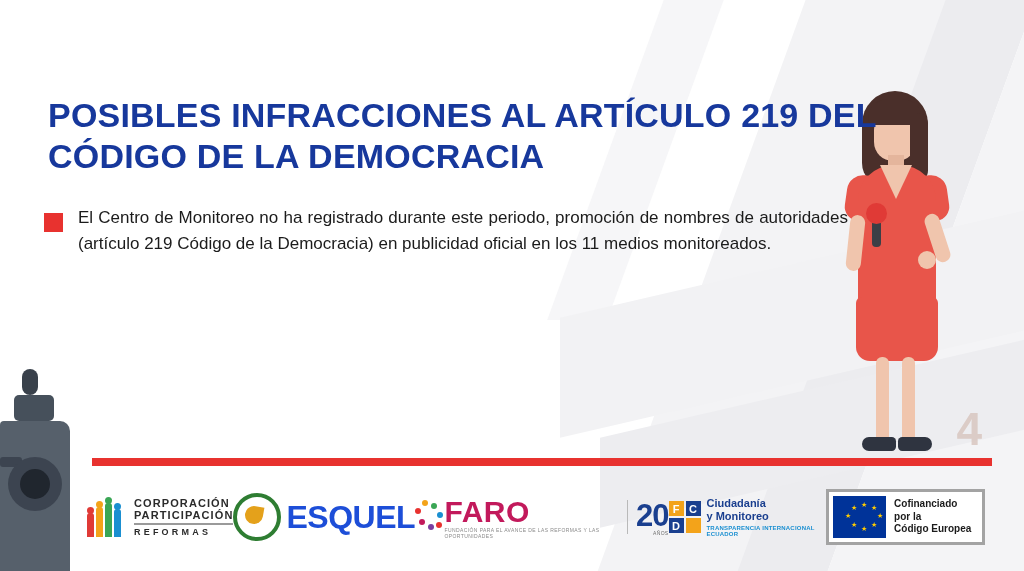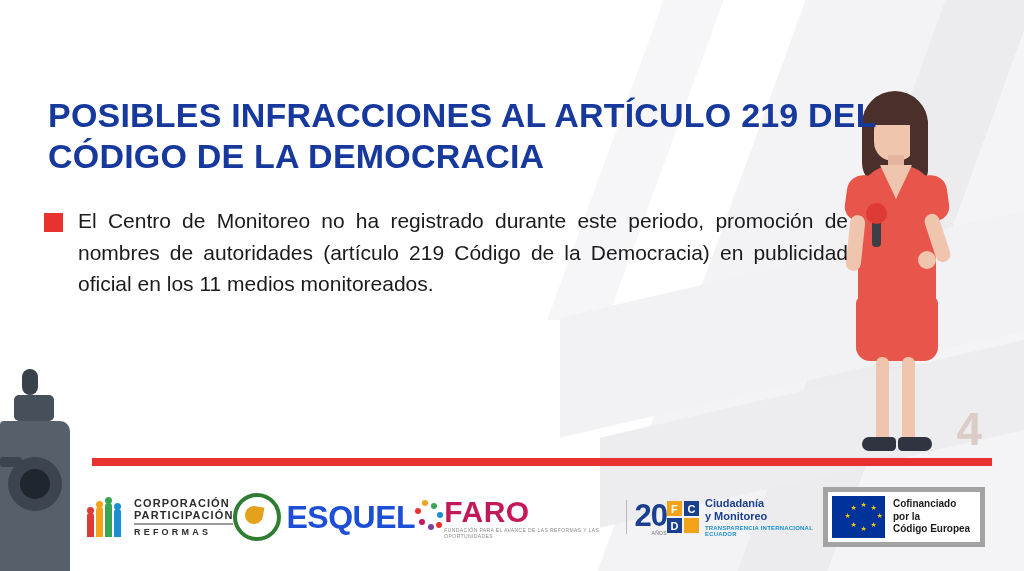--- a/index.html
+++ b/index.html
@@ -64,21 +64,21 @@
   .bullet-square {
     width: 19px;
     height: 19px;
     background: #e8322f;
     margin-top: 8px;
     margin-right: 15px;
     flex: 0 0 auto;
   }
   .bullet-text {
     color: #1b1b1b;
-    font-size: 21px;
+    font-size: 17px;
     line-height: 1.50;
     text-align: justify;
     width: 770px;
   }
 
   
   .red-rule {
     position: absolute;
     left: 92px;
     top: 458px;
@@ -194,21 +194,21 @@
   .fcd-c { background: #1a3f8f; }
   .fcd-d { background: #1a3f8f; }
   .fcd-e { background: #f3a31a; }
   .fcd-right .l1 { font-size: 11px; color: #1a3f8f; font-weight: bold; line-height: 1.15; }
   .fcd-ti { font-size: 6px; color: #1a8fd1; font-weight: bold; letter-spacing: 0.2px; margin-top: 3px; }
 
   
   .eu-box {
     display: flex;
     align-items: center;
-    border: 5px solid #a3a3a3;
+    border: 3px solid #a3a3a3;
     background: #ffffff;
     padding: 4px 8px 4px 4px;
   }
   .eu-flag {
     width: 62px; height: 42px; background: #003399; position: relative; margin-right: 8px;
   }
   .eu-star {
     position: absolute; color: #ffcc00; font-size: 7px; line-height: 7px;
   }
   .eu-text { font-size: 10px; color: #1b1b1b; font-weight: bold; line-height: 1.25; }

